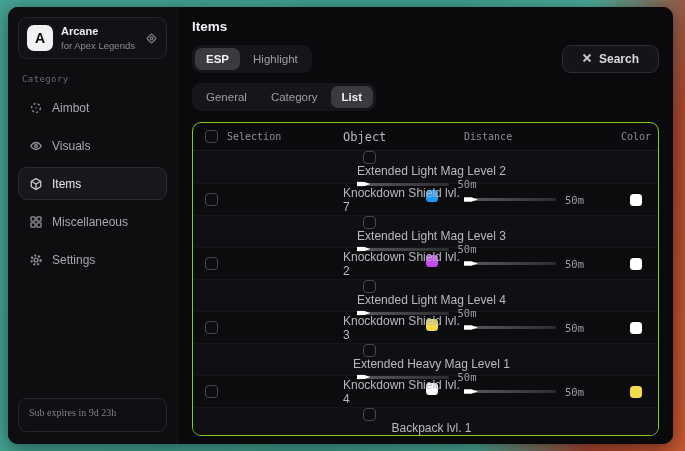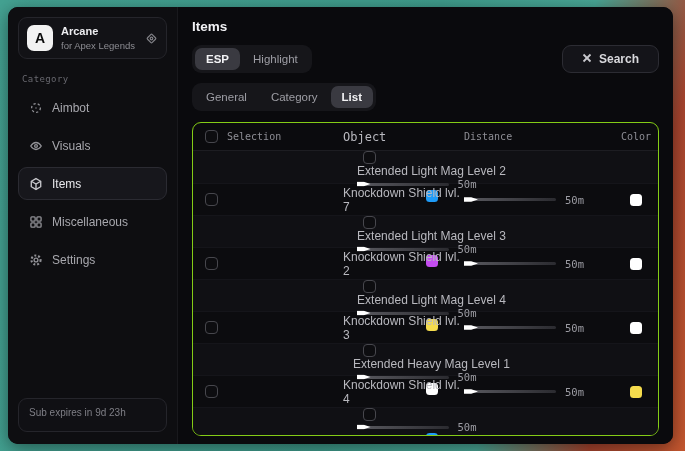--- a/index.html
+++ b/index.html
@@ -39,21 +39,21 @@
   .nav-item {
     display:flex; align-items:center; gap:9px; padding:8px 9px; margin-bottom:5px;
     border-radius:9px; border:1px solid transparent; color:#a8a8ae; font-size:12px;
     cursor:pointer;
   }
   .nav-item.selected { background:#17171c; border-color:#2b2b32; color:#e8e8ec; }
   .nav-icon { width:15px; height:15px; display:flex; align-items:center; justify-content:center; opacity:.85; }
   .nav-icon svg { width:14px; height:14px; stroke:currentColor; fill:none; stroke-width:1.5; }
   .footer-box {
     margin-top:auto; border:1px solid #25252b; background:#101014; border-radius:9px;
-    padding:8px 10px; font-family:Liberation Sans, sans-serif;
+    padding:8px 10px; font-family:Liberation Serif, serif;
   }
   .footer-sub { color:#7f7f86; font-size:10px; margin-bottom:5px; white-space:nowrap; }
   .footer-session { color:#dadade; font-size:10px; white-space:nowrap; }
 
   
   .main { flex:1; background:#0a0a0d; padding:12px 14px 8px; display:flex; flex-direction:column; }
   .main-title { font-size:13.5px; font-weight:700; color:#f1f1f4; }
   .toolbar-row { display:flex; align-items:center; margin-top:11px; }
   .tab-group { display:flex; background:#16161a; border-radius:9px; padding:3px; gap:2px; }
   .tab {
@@ -345,20 +345,21 @@
     </div>
     <div class="col-d">
               <span class="swatch" style="background: rgb(245, 220, 77);"></span>
             </div>
   </div>
 
   <div class="trow odd">
     <div class="col-a">
               <span class="checkbox"></span>
             </div>
+    <div class="col-b obj">Backpack lvl. 1</div>
     <div class="col-c">
       <span class="slider">
                 <span class="slider-handle"></span>
               </span>
       <span class="dist-value">50m</span>
     </div>
     <div class="col-d">
               <span class="swatch" style="background: rgb(30, 155, 247);"></span>
             </div>
   </div>

